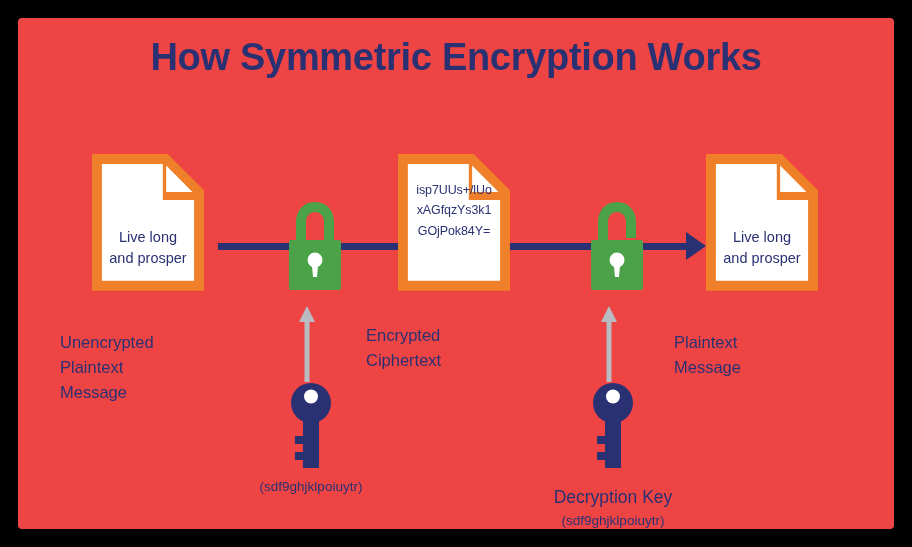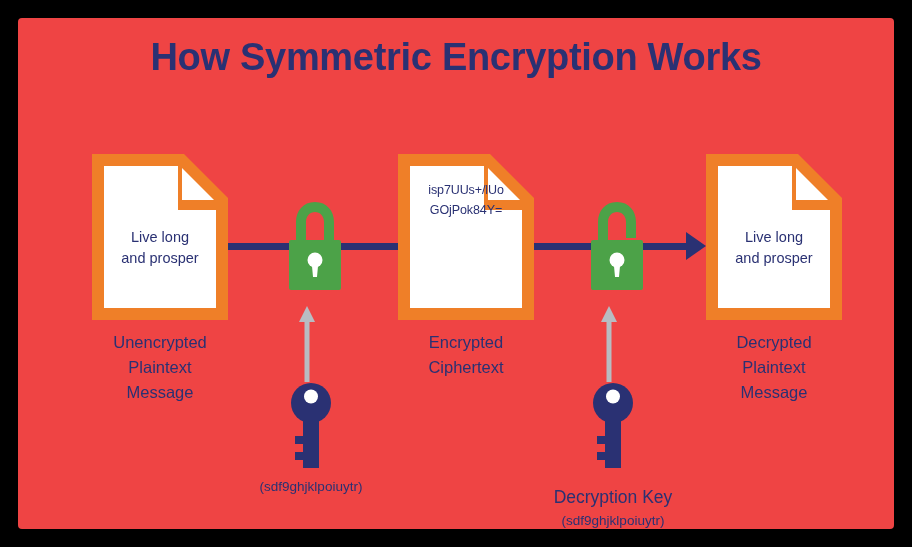--- a/index.html
+++ b/index.html
@@ -62,21 +62,21 @@
     top: 214px;
     width: 0; height: 0;
     border-top: 14.5px solid transparent;
     border-bottom: 14.5px solid transparent;
     border-left: 20px solid #2a3173;
   }
 
   
   .doc {
     position: absolute;
-    width: 136px;
+    width: 112px;
     height: 166px;
   }
   .doc .doc-shape {
     position: absolute;
     inset: 0;
   }
   .doc .doc-text {
     position: absolute;
     left: 0; right: 0;
     text-align: center;
@@ -96,28 +96,28 @@
     letter-spacing: -0.1px;
   }
 
   #doc-plain-left    { left: 74px;  top: 136px; }
   #doc-cipher        { left: 380px; top: 136px; }
   #doc-plain-right   { left: 688px; top: 136px; }
 
   
   .caption {
     position: absolute;
-    text-align: center;
+    text-align: left;
     color: #2a3173;
     font-size: 16.5px;
     line-height: 1.52;
     width: 200px;
   }
   #caption-unencrypted { left: 42px;  top: 312px; }
-  #caption-encrypted   { left: 348px; top: 312px; }
+  #caption-encrypted   { left: 348px; top: 305px; }
   #caption-decrypted   { left: 656px; top: 312px; }
 
   
   .lock { position: absolute; width: 62px; height: 96px; }
   #lock-closed { left: 266px; top: 180px; }
   #lock-open   { left: 568px; top: 180px; }
 
   
   .key { position: absolute; width: 50px; height: 86px; }
   #key-encryption { left: 268px; top: 364px; }
@@ -172,20 +172,21 @@
     </div>
 
     <div class="doc" id="doc-cipher">
       <svg class="doc-shape" viewBox="0 0 136 166">
         <path d="M0,0 L92,0 L136,44 L136,166 L0,166 Z" fill="#ef7f28"></path>
         <path d="M12,12 L86,12 L86,56 L124,56 L124,154 L12,154 Z" fill="#ffffff"></path>
         <path d="M90,14 L122,46 L90,46 Z" fill="#ffffff"></path>
       </svg>
       <div class="doc-text cipher">
         <div>isp7UUs+/lUo</div>
+        <div>xAGfqzYs3k1</div>
         <div>GOjPok84Y=</div>
       </div>
     </div>
 
     <div class="doc" id="doc-plain-right">
       <svg class="doc-shape" viewBox="0 0 136 166">
         <path d="M0,0 L92,0 L136,44 L136,166 L0,166 Z" fill="#ef7f28"></path>
         <path d="M12,12 L86,12 L86,56 L124,56 L124,154 L12,154 Z" fill="#ffffff"></path>
         <path d="M90,14 L122,46 L90,46 Z" fill="#ffffff"></path>
       </svg>
@@ -200,21 +201,20 @@
       <div>Plaintext</div>
       <div>Message</div>
     </div>
 
     <div class="caption" id="caption-encrypted">
       <div>Encrypted</div>
       <div>Ciphertext</div>
     </div>
 
     <div class="caption" id="caption-decrypted">
-      <div>Decrypted</div>
       <div>Plaintext</div>
       <div>Message</div>
     </div>
 
     <div class="lock" id="lock-closed">
       <svg viewBox="0 0 62 96" width="62" height="96">
         <path d="M31,4 C19,4 12,13 12,24 L12,44 L22,44 L22,24 C22,18 26,14 31,14 C36,14 40,18 40,24 L40,44 L50,44 L50,24 C50,13 43,4 31,4 Z" fill="#4ca248"></path>
         <rect x="5" y="42" width="52" height="50" rx="2" fill="#4ca248"></rect>
         <circle cx="31" cy="62" r="7.5" fill="#ffffff"></circle>
         <path d="M27.8,66 L34.2,66 L33,79 L29,79 Z" fill="#ffffff"></path>

